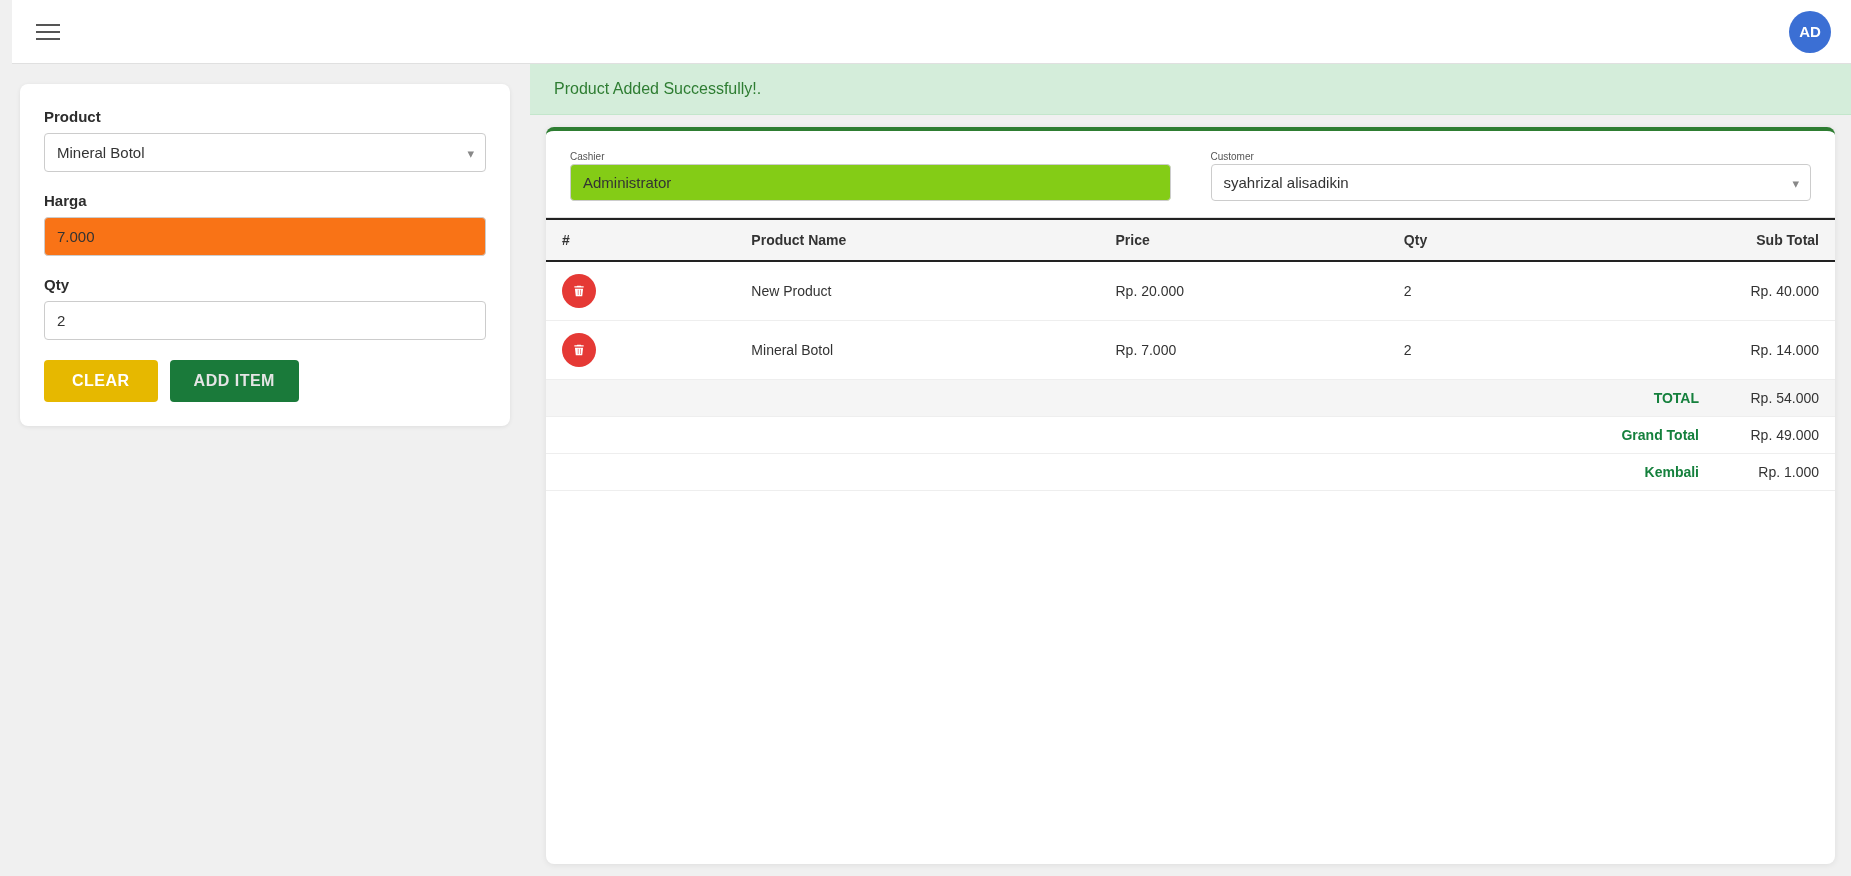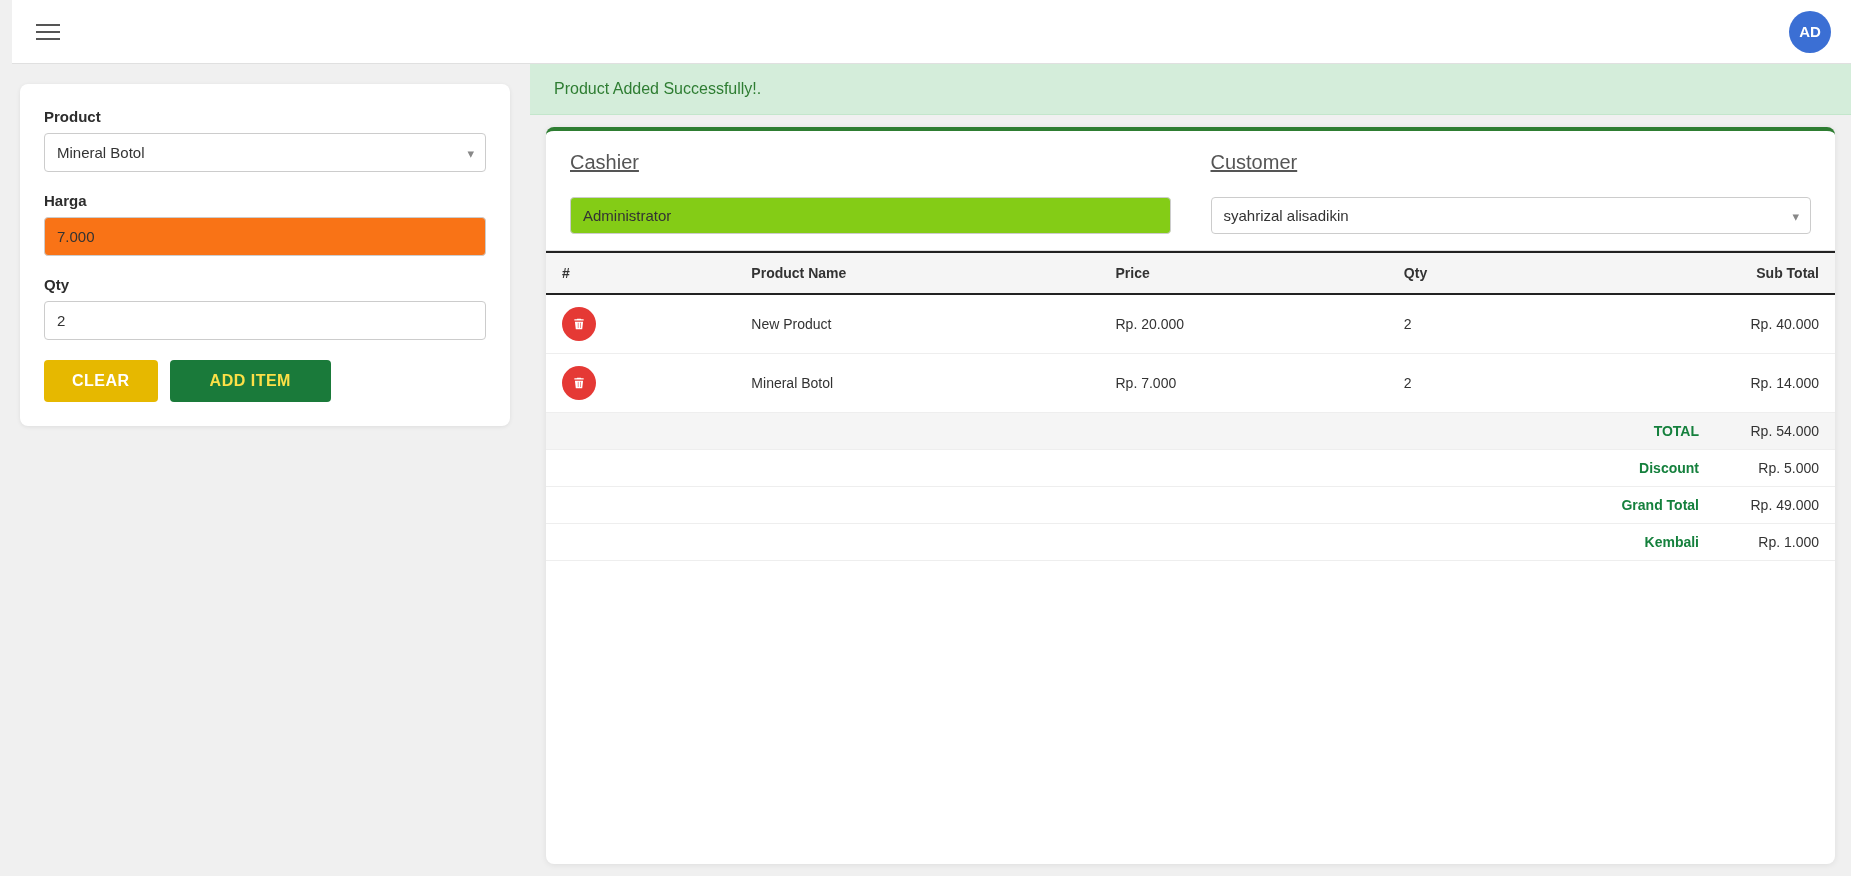--- a/index.html
+++ b/index.html
@@ -125,23 +125,23 @@
       background: #e6b800;
       color: #fff;
       border: none;
       border-radius: 4px;
       font-size: 16px;
       font-weight: 700;
       cursor: pointer;
       letter-spacing: 0.5px;
     }
     .btn-add-item {
-      padding: 12px 40px;
+      padding: 12px 24px;
       background: #1a7a3a;
-      color: #fde047;
+      color: #e5e5e5;
       border: none;
       border-radius: 4px;
       font-size: 16px;
       font-weight: 700;
       cursor: pointer;
       letter-spacing: 0.5px;
     }
 
     
     .right-panel {
@@ -177,24 +177,23 @@
     .top-row {
       display: flex;
       gap: 40px;
       padding: 20px 24px 16px;
       border-bottom: 1px solid #e0e0e0;
     }
     .field-group {
       flex: 1;
     }
     .field-label {
-      font-size: 20px;
+      font-size: 10px;
       color: #555;
-      margin-bottom: 23px;
-      text-decoration: underline;
+      margin-bottom: 2px;
     }
     .field-input {
       width: 100%;
       padding: 9px 12px;
       border: 1px solid #ccc;
       border-radius: 4px;
       background: #84cc16;
       font-size: 15px;
       color: #333;
       outline: none;
@@ -388,24 +387,20 @@
             <td class="right">Rp. 14.000</td>
           </tr>
         </tbody>
       </table>
 
       <div class="summary-row total-row">
         <span class="summary-label">TOTAL</span>
         <span class="summary-value">Rp. 54.000</span>
       </div>
       <div class="summary-row">
-        <span class="summary-label">Discount</span>
-        <span class="summary-value">Rp. 5.000</span>
-      </div>
-      <div class="summary-row">
         <span class="summary-label">Grand Total</span>
         <span class="summary-value">Rp. 49.000</span>
       </div>
       <div class="summary-row">
         <span class="summary-label">Kembali</span>
         <span class="summary-value">Rp. 1.000</span>
       </div>
 
     </div>
   </div>

